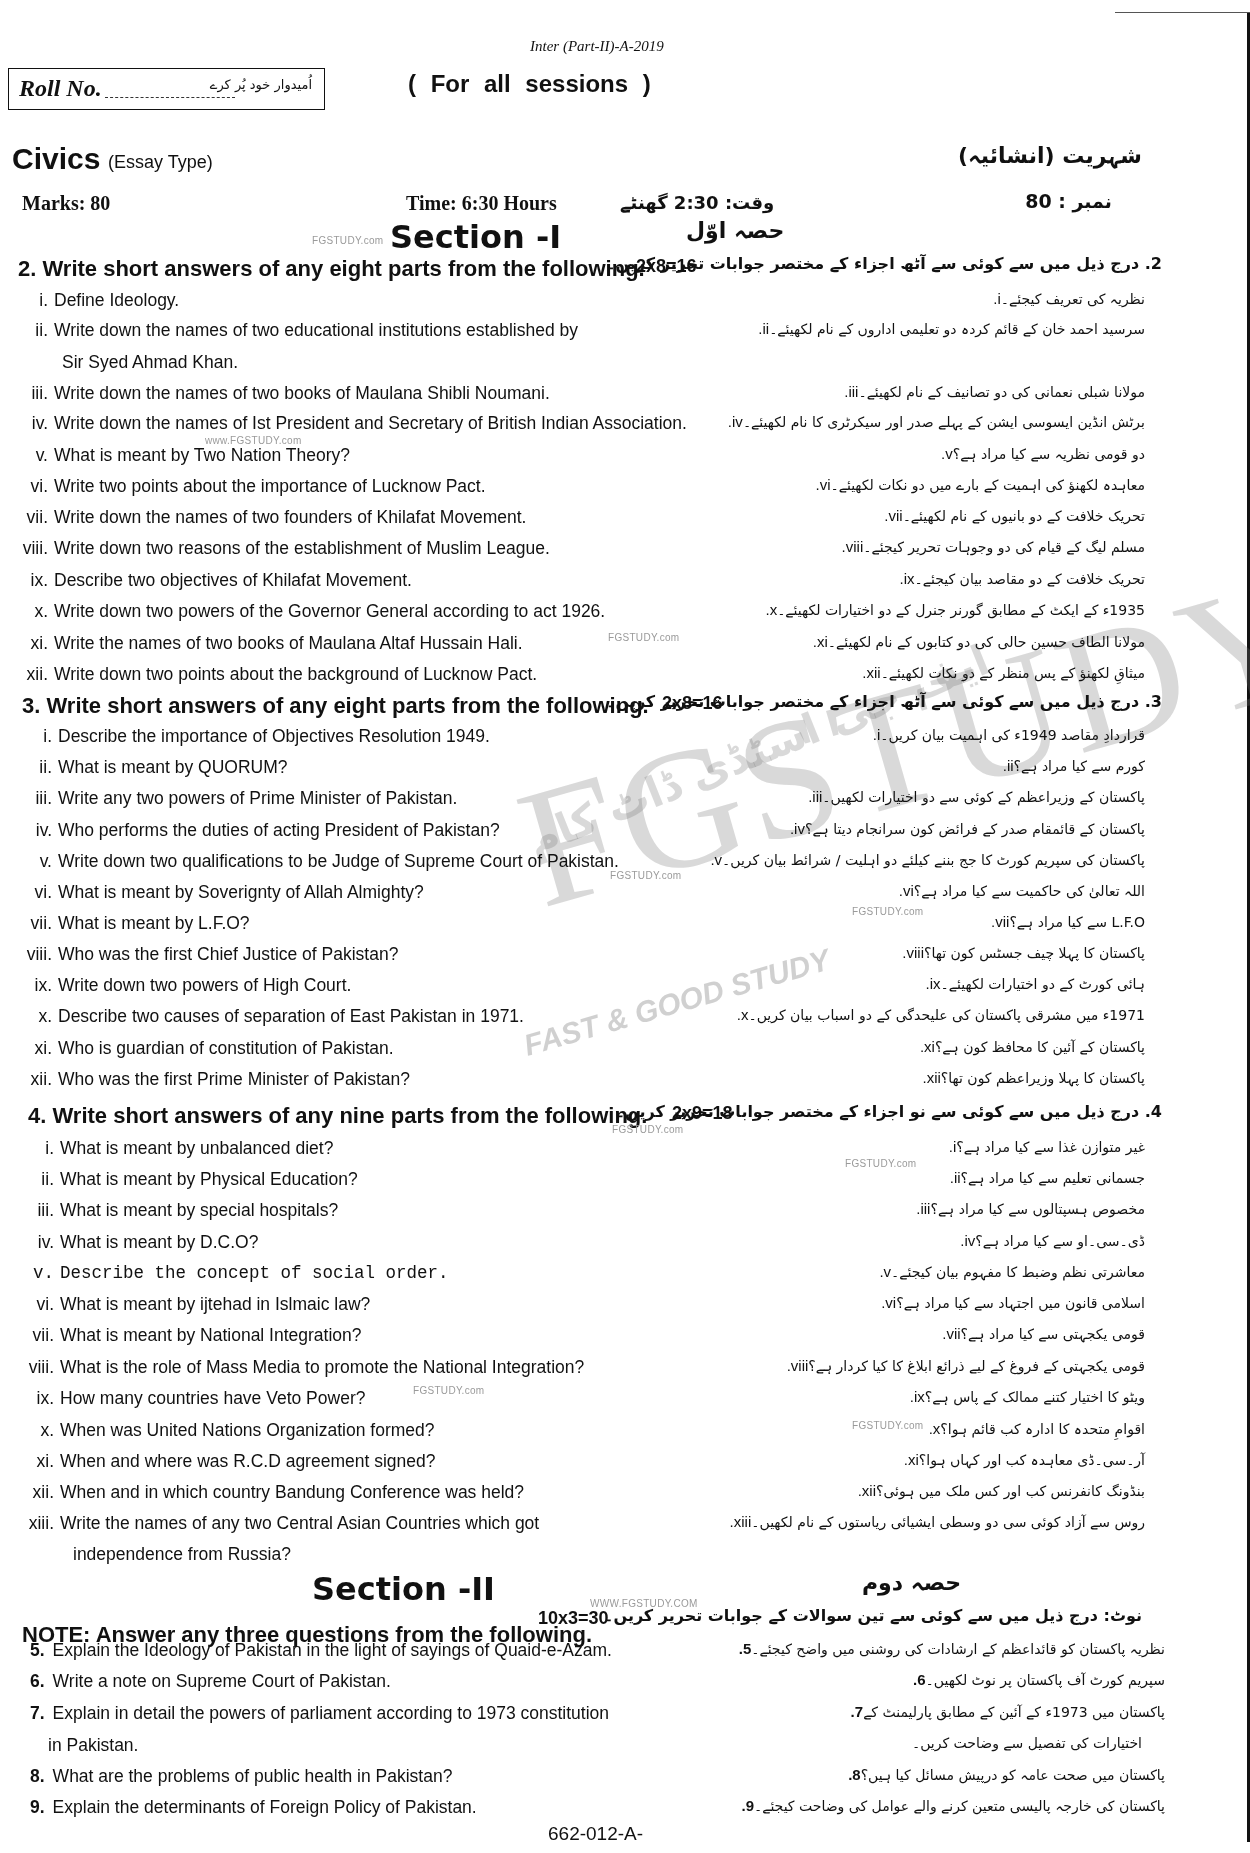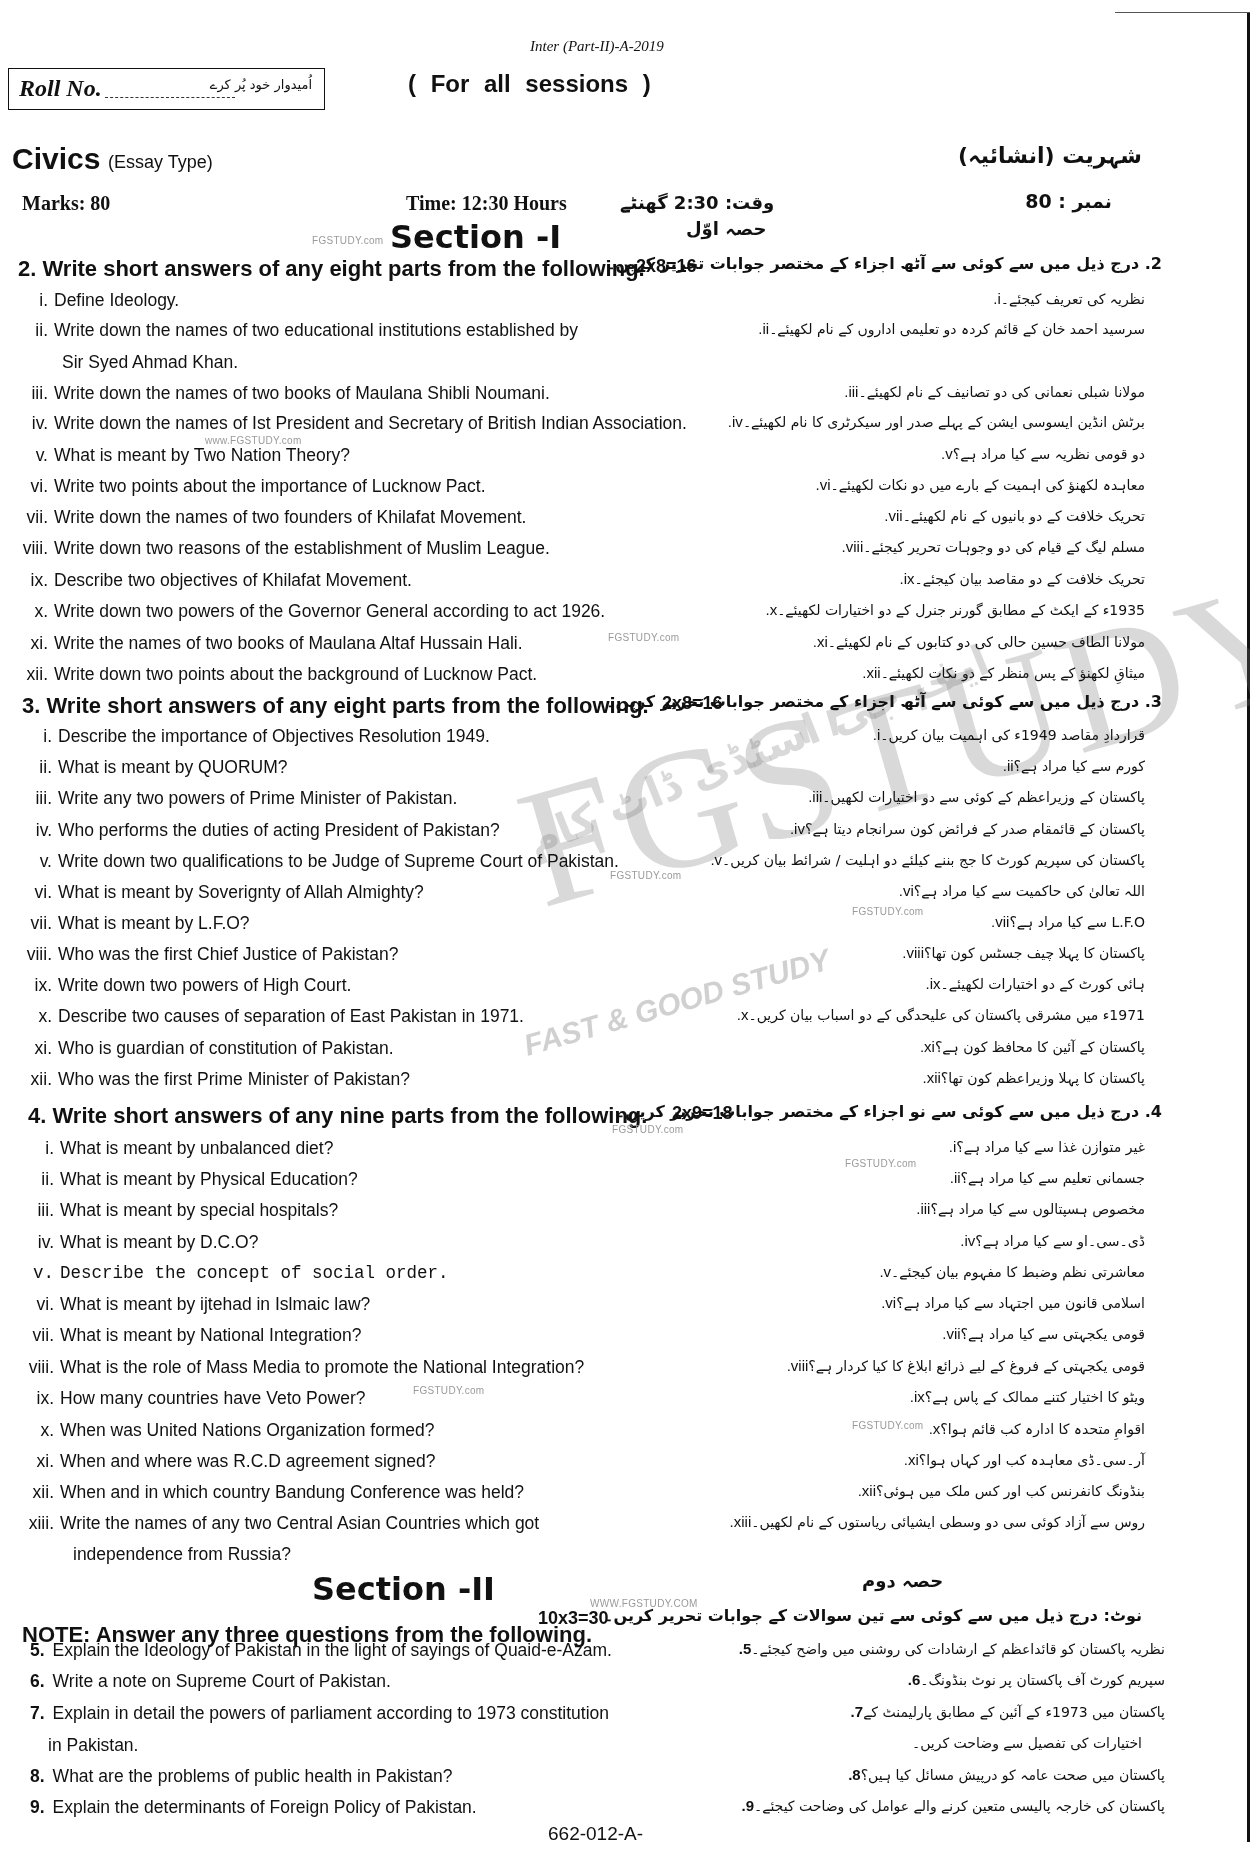--- a/index.html
+++ b/index.html
@@ -20,21 +20,21 @@
 
   .subject { left: 12px; top: 142px; font-size: 30px; font-weight: bold; }
   .subject-type { left: 108px; top: 152px; font-size: 18px; }
   .urdu-subject { right: 108px; top: 143px; font-family: "DejaVu Sans", sans-serif; font-size: 22px; font-weight: bold; direction: rtl; }
   .marks { left: 22px; top: 192px; font-family: "Liberation Serif", serif; font-weight: bold; font-size: 20px; }
   .time { left: 406px; top: 192px; font-family: "Liberation Serif", serif; font-weight: bold; font-size: 20px; }
   .urdu-time { left: 620px; top: 192px; font-family: "DejaVu Sans", sans-serif; font-weight: bold; font-size: 18px; direction: rtl; }
   .urdu-marks { right: 138px; top: 190px; font-family: "DejaVu Sans", sans-serif; font-weight: bold; font-size: 19px; direction: rtl; }
 
   .section-title { font-family: "DejaVu Sans", sans-serif; font-weight: bold; font-size: 32px; }
-  .urdu-section { font-family: "DejaVu Sans", sans-serif; font-weight: bold; font-size: 18px; direction: rtl; }
+  .urdu-section { font-family: "DejaVu Sans", sans-serif; font-weight: bold; font-size: 22px; direction: rtl; }
   .watermark-small { font-size: 10px; color: #9a9a9a; letter-spacing: 0.3px; }
 
   .q-head { font-size: 22px; font-weight: bold; }
   .q-marks { font-size: 18px; font-weight: bold; }
   .item { font-size: 17.5px; }
   .item .num { display: inline-block; text-align: right; width: 48px; margin-right: 6px; }
   .urdu-q { font-family: "DejaVu Sans", sans-serif; font-size: 16px; font-weight: bold; direction: rtl; text-align: right; }
   .urdu-item { font-family: "DejaVu Sans", sans-serif; font-size: 14px; direction: rtl; text-align: right; }
   .urdu-item .unum { font-family: "Liberation Sans", sans-serif; font-size: 15px; margin-left: 8px; }
 
@@ -54,21 +54,21 @@
   <span class="abs roll-label">Roll No.</span>
   <span class="roll-line"></span>
   <span class="abs roll-urdu">اُمیدوار خود پُر کرے</span>
 </div>
 <div class="abs sessions">( For all sessions )</div>
 
 <div class="abs subject">Civics</div>
 <div class="abs subject-type">(Essay Type)</div>
 <div class="abs urdu-subject">شہریت (انشائیہ)</div>
 <div class="abs marks">Marks: 80</div>
-<div class="abs time">Time: 12:30 Hours</div>
+<div class="abs time">Time: 6:30 Hours</div>
 <div class="abs urdu-time">وقت: 2:30 گھنٹے</div>
 <div class="abs urdu-marks">نمبر : 80</div>
 
 <div class="abs watermark-small" style="left:312px;top:235px;">FGSTUDY.com</div>
 <div class="abs section-title" style="left:390px;top:218px;">Section -I</div>
 <div class="abs urdu-section" style="left:686px;top:218px;">حصہ اوّل</div>
 
 <div class="wm-urdu">ایف جی اسٹڈی ڈاٹ کام</div>
 <div class="wm-big">FGSTUDY</div>
 <div class="wm-tag">FAST &amp; GOOD STUDY</div>
@@ -183,19 +183,19 @@
 <div class="abs urdu-q" style="right:108px;top:1606px;">نوٹ: درج ذیل میں سے کوئی سے تین سوالات کے جوابات تحریر کریں۔</div>
 
 <div class="abs item" style="left:30px;top:1640px;"><span style="font-weight:bold;margin-right:8px;">5.</span><span>Explain the Ideology of Pakistan in the light of sayings of  Quaid-e-Azam.</span></div>
 <div class="abs item" style="left:30px;top:1671px;"><span style="font-weight:bold;margin-right:8px;">6.</span><span>Write a note on Supreme Court of Pakistan.</span></div>
 <div class="abs item" style="left:30px;top:1703px;"><span style="font-weight:bold;margin-right:8px;">7.</span><span>Explain in detail the powers of parliament according to 1973 constitution</span></div>
 <div class="abs item" style="left:48px;top:1735px;">in Pakistan.</div>
 <div class="abs item" style="left:30px;top:1766px;"><span style="font-weight:bold;margin-right:8px;">8.</span><span>What are the problems of public health in Pakistan?</span></div>
 <div class="abs item" style="left:30px;top:1797px;"><span style="font-weight:bold;margin-right:8px;">9.</span><span>Explain the determinants of Foreign Policy of Pakistan.</span></div>
 
 <div class="abs urdu-item" style="right:85px;top:1640px;"><span>نظریہ پاکستان کو قائداعظم کے ارشادات کی روشنی میں واضح کیجئے۔</span><span class="unum" style="font-weight:bold;">5.</span></div>
-<div class="abs urdu-item" style="right:85px;top:1671px;"><span>سپریم کورٹ آف پاکستان پر نوٹ بنڈونگ۔</span><span class="unum" style="font-weight:bold;">6.</span></div>
+<div class="abs urdu-item" style="right:85px;top:1671px;"><span>سپریم کورٹ آف پاکستان پر نوٹ لکھیں۔</span><span class="unum" style="font-weight:bold;">6.</span></div>
 <div class="abs urdu-item" style="right:85px;top:1703px;"><span>پاکستان میں 1973ء کے آئین کے مطابق پارلیمنٹ کے</span><span class="unum" style="font-weight:bold;">7.</span></div>
 <div class="abs urdu-item" style="right:108px;top:1735px;">اختیارات کی تفصیل سے وضاحت کریں۔</div>
 <div class="abs urdu-item" style="right:85px;top:1766px;"><span>پاکستان میں صحت عامہ کو درپیش مسائل کیا ہیں؟</span><span class="unum" style="font-weight:bold;">8.</span></div>
 <div class="abs urdu-item" style="right:85px;top:1797px;"><span>پاکستان کی خارجہ پالیسی متعین کرنے والے عوامل کی وضاحت کیجئے۔</span><span class="unum" style="font-weight:bold;">9.</span></div>
 
 <div class="abs footer-code">662-012-A-</div>
 
 </body></html>

